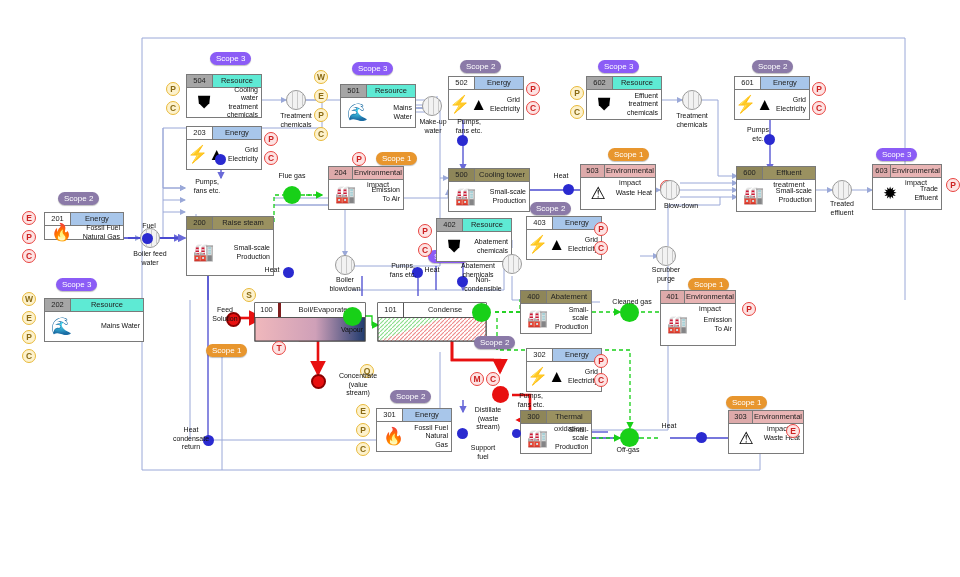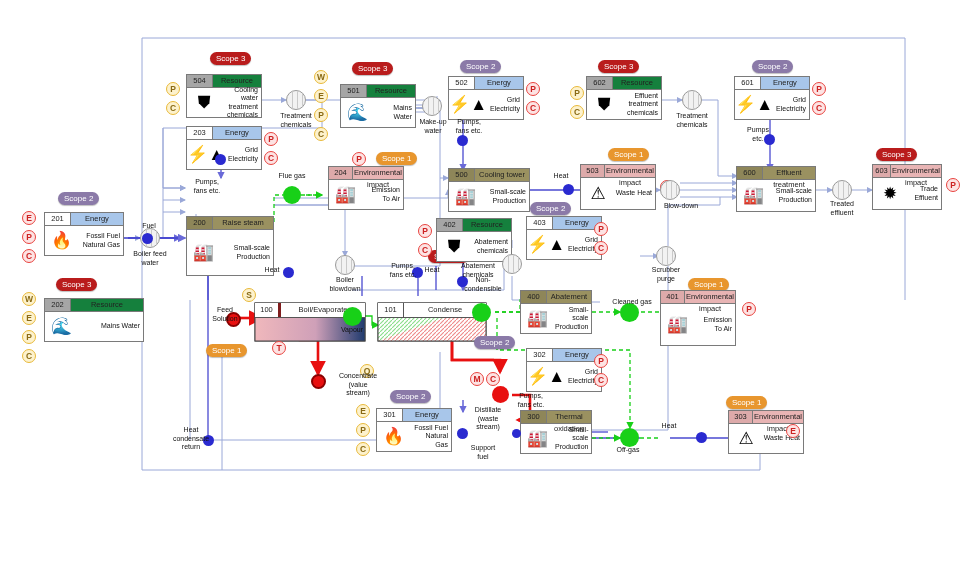--- a/index.html
+++ b/index.html
@@ -23,36 +23,36 @@
   .node .body{position:relative;height:calc(100% - 13px);box-sizing:border-box;
               display:flex;align-items:center;}
   .node .glyph{width:34px;text-align:center;font-size:17px;line-height:17px;
                color:#000;flex:none;}
   .node .lbl{flex:1;text-align:right;font-size:7px;line-height:8.5px;
              padding-right:3px;color:#111;}
 
   
   .h-energy .hdr{background:#a8c6ea;}
   .h-energy .hdr .id{background:#ffffff;}
-  .h-resource .hdr{background:#15803d;}
+  .h-resource .hdr{background:#5eead4;}
   .h-resource .hdr .id{background:#a6a6a6;}
   .h-prod .hdr{background:#9a9160;}
   .h-prod .hdr .id{background:#8e8659;}
   .h-env .hdr{background:#e8b4b4;}
   .h-env .hdr .id{background:#ddaaaa;}
   .h-plain .hdr{background:#ffffff;}
   .h-plain .hdr .id{background:#ffffff;}
 
   
   .scope{position:absolute;height:13px;line-height:13px;border-radius:7px;
          font-size:8px;text-align:center;color:#fff;padding:0 6px;
          white-space:nowrap;box-shadow:0 1px 1px rgba(0,0,0,.25);}
   .sc1{background:#e8962e;}
   .sc2{background:#8b7aa8;text-align:right;}
-  .sc3{background:#b91c1c;}
+  .sc3{background:#8b5cf6;}
 
   
   .badge{position:absolute;width:14px;height:14px;border-radius:50%;
          box-sizing:border-box;font-size:8.5px;line-height:12px;
          text-align:center;font-weight:bold;}
   .b-red{background:#fde3e3;border:1.6px solid #e8433f;color:#c22;}
   .b-yel{background:#fdf2cd;border:1.6px solid #e8b93a;color:#8a6a14;}
 
   
   .dot{position:absolute;border-radius:50%;}
@@ -418,21 +418,21 @@
       <div class="ttl">Environmental impact</div>
     </div>
     <div class="body">
       <div class="glyph">✹</div>
       <div class="lbl">Trade
 Effluent</div>
     </div>
   </div>
   <div class="badge b-red" style="left:946px;top:178px;">P</div>
 
-  <div class="node h-energy" style="left:44px;top:212px;width:80px;height:44px;">
+  <div class="node h-energy" style="left:44px;top:212px;width:80px;height:28px;">
     <div class="hdr">
       <div class="id">201</div>
       <div class="ttl">Energy</div>
     </div>
     <div class="body">
       <div class="glyph">🔥</div>
       <div class="lbl">Fossil Fuel
 Natural Gas</div>
     </div>
   </div>

